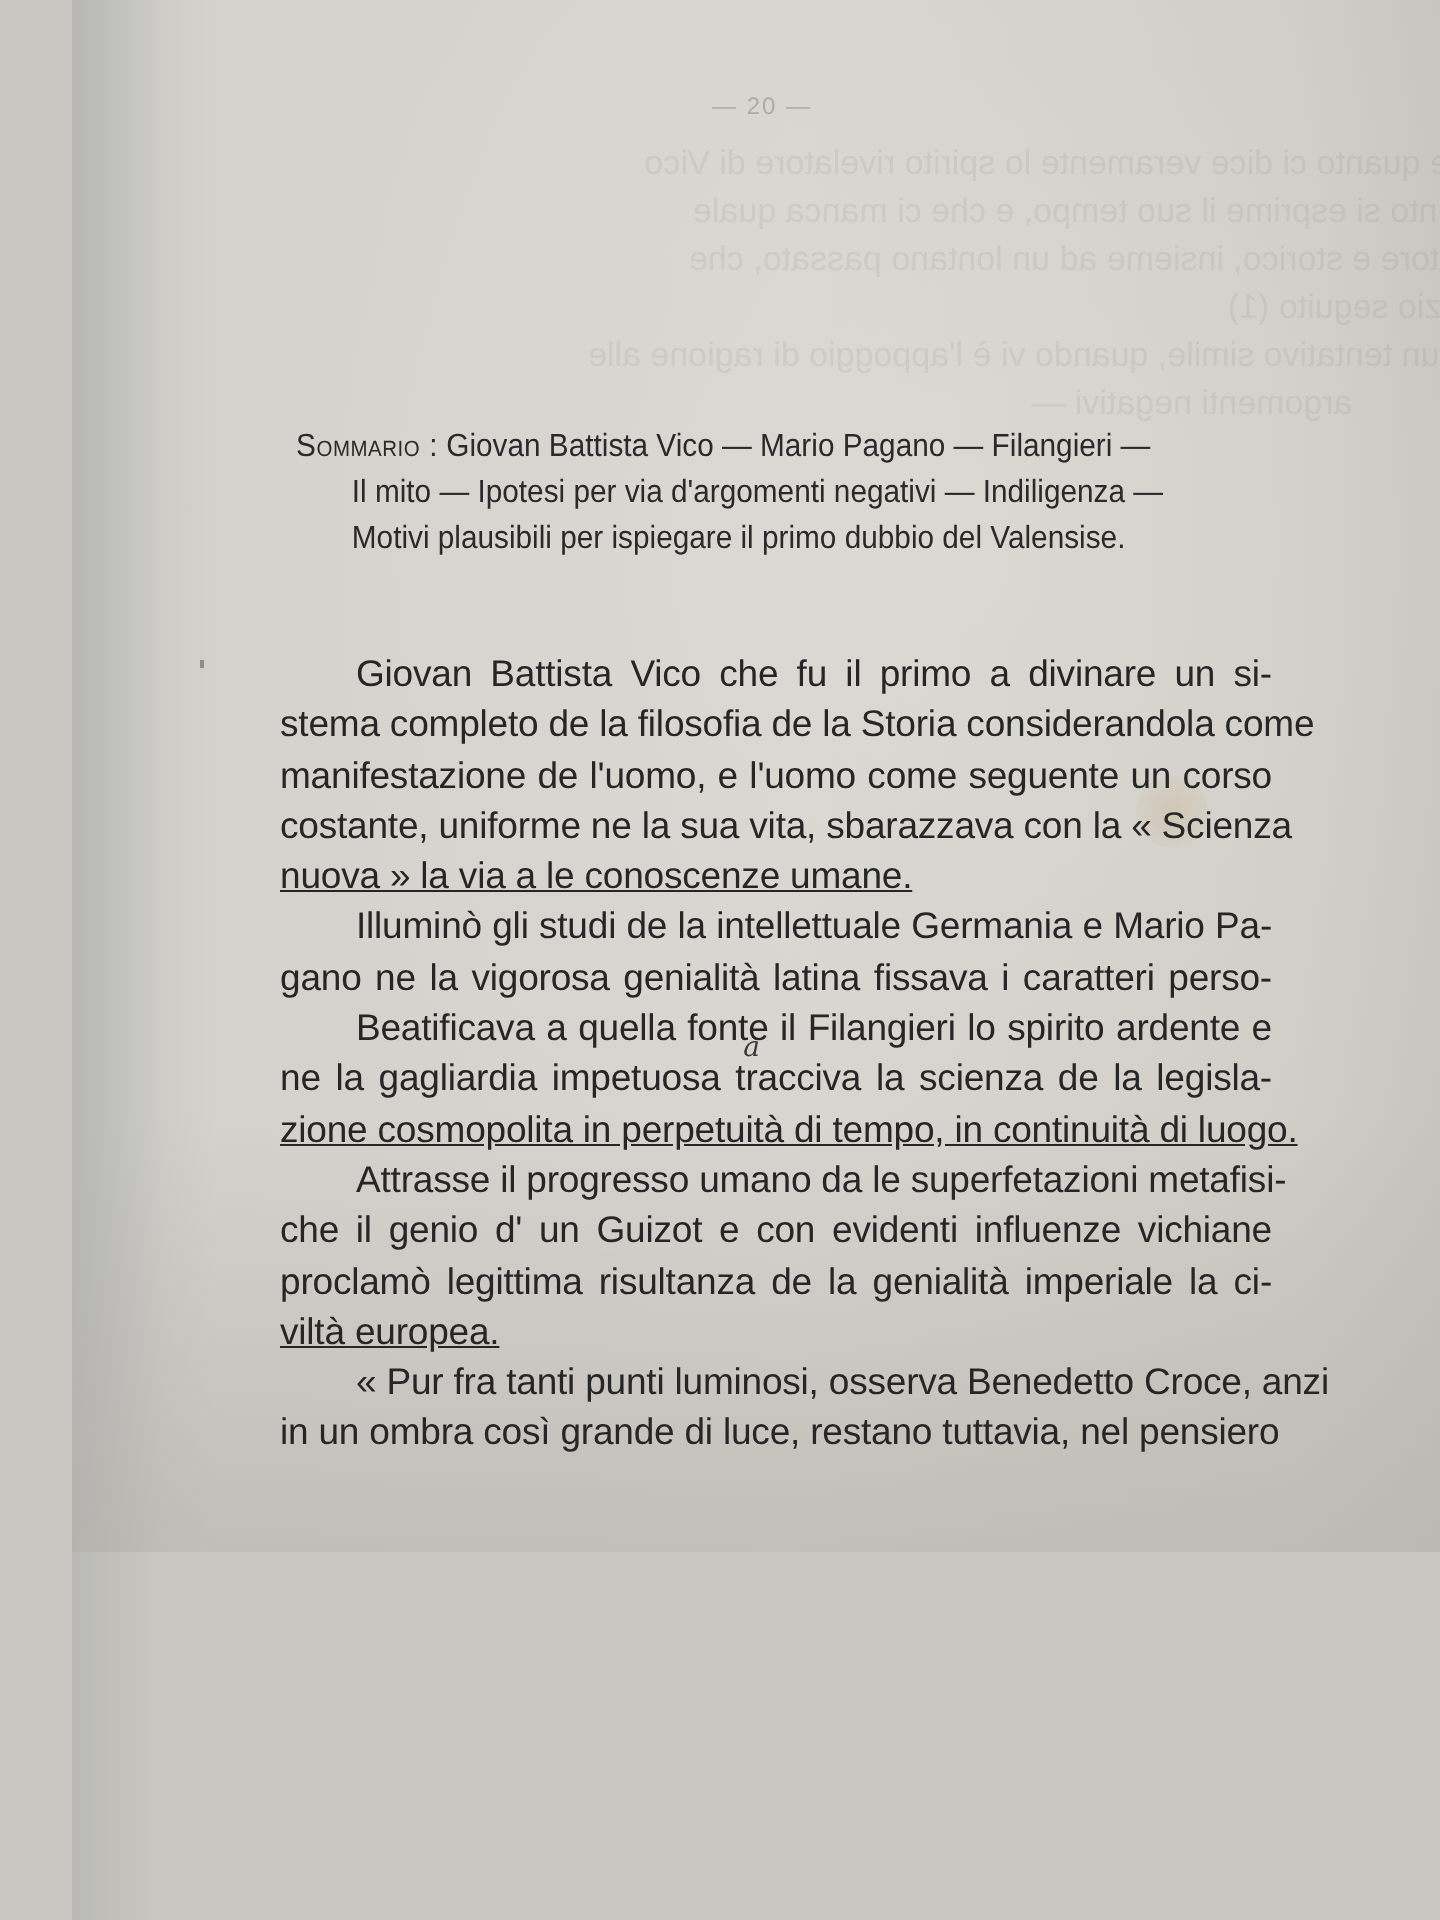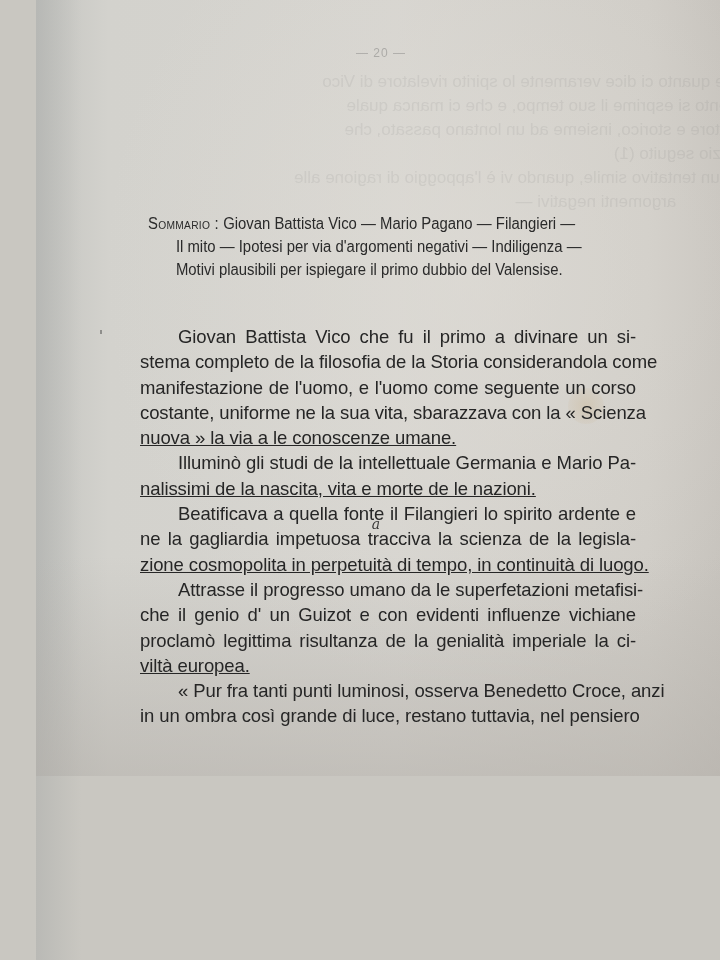--- a/index.html
+++ b/index.html
@@ -179,21 +179,21 @@
 
   <div class="body-text">
 
     <span class="line first">Giovan Battista Vico che fu il primo a divinare un si-</span>
     <span class="line">stema completo de la filosofia de la Storia considerandola come</span>
     <span class="line">manifestazione de l'uomo, e l'uomo come seguente un corso</span>
     <span class="line">costante, uniforme ne la sua vita, sbarazzava con la « Scienza</span>
     <span class="line last">nuova » la via a le conoscenze umane.</span>
 
     <span class="line first">Illuminò gli studi de la intellettuale Germania e Mario Pa-</span>
-    <span class="line last">nalissimi de la nascita, vita e morte de le nazioni.</span>
+    <span class="line">gano ne la vigorosa genialità latina fissava i caratteri perso-</span>
 
     <span class="line first">Beatificava a quella fonte il Filangieri lo spirito ardente e</span>
     <span class="line"><span>ne la gagliardia impetuosa</span> <span class="hand-annotation"><span class="mark">a</span><span>tracci</span></span><span>va la scienza de la legisla-</span></span>
     <span class="line last">zione cosmopolita in perpetuità di tempo, in continuità di luogo.</span>
 
     <span class="line first">Attrasse il progresso umano da le superfetazioni metafisi-</span>
     <span class="line">che il genio d' un Guizot e con evidenti influenze vichiane</span>
     <span class="line">proclamò legittima risultanza de la genialità imperiale la ci-</span>
     <span class="line last">viltà europea.</span>
 

